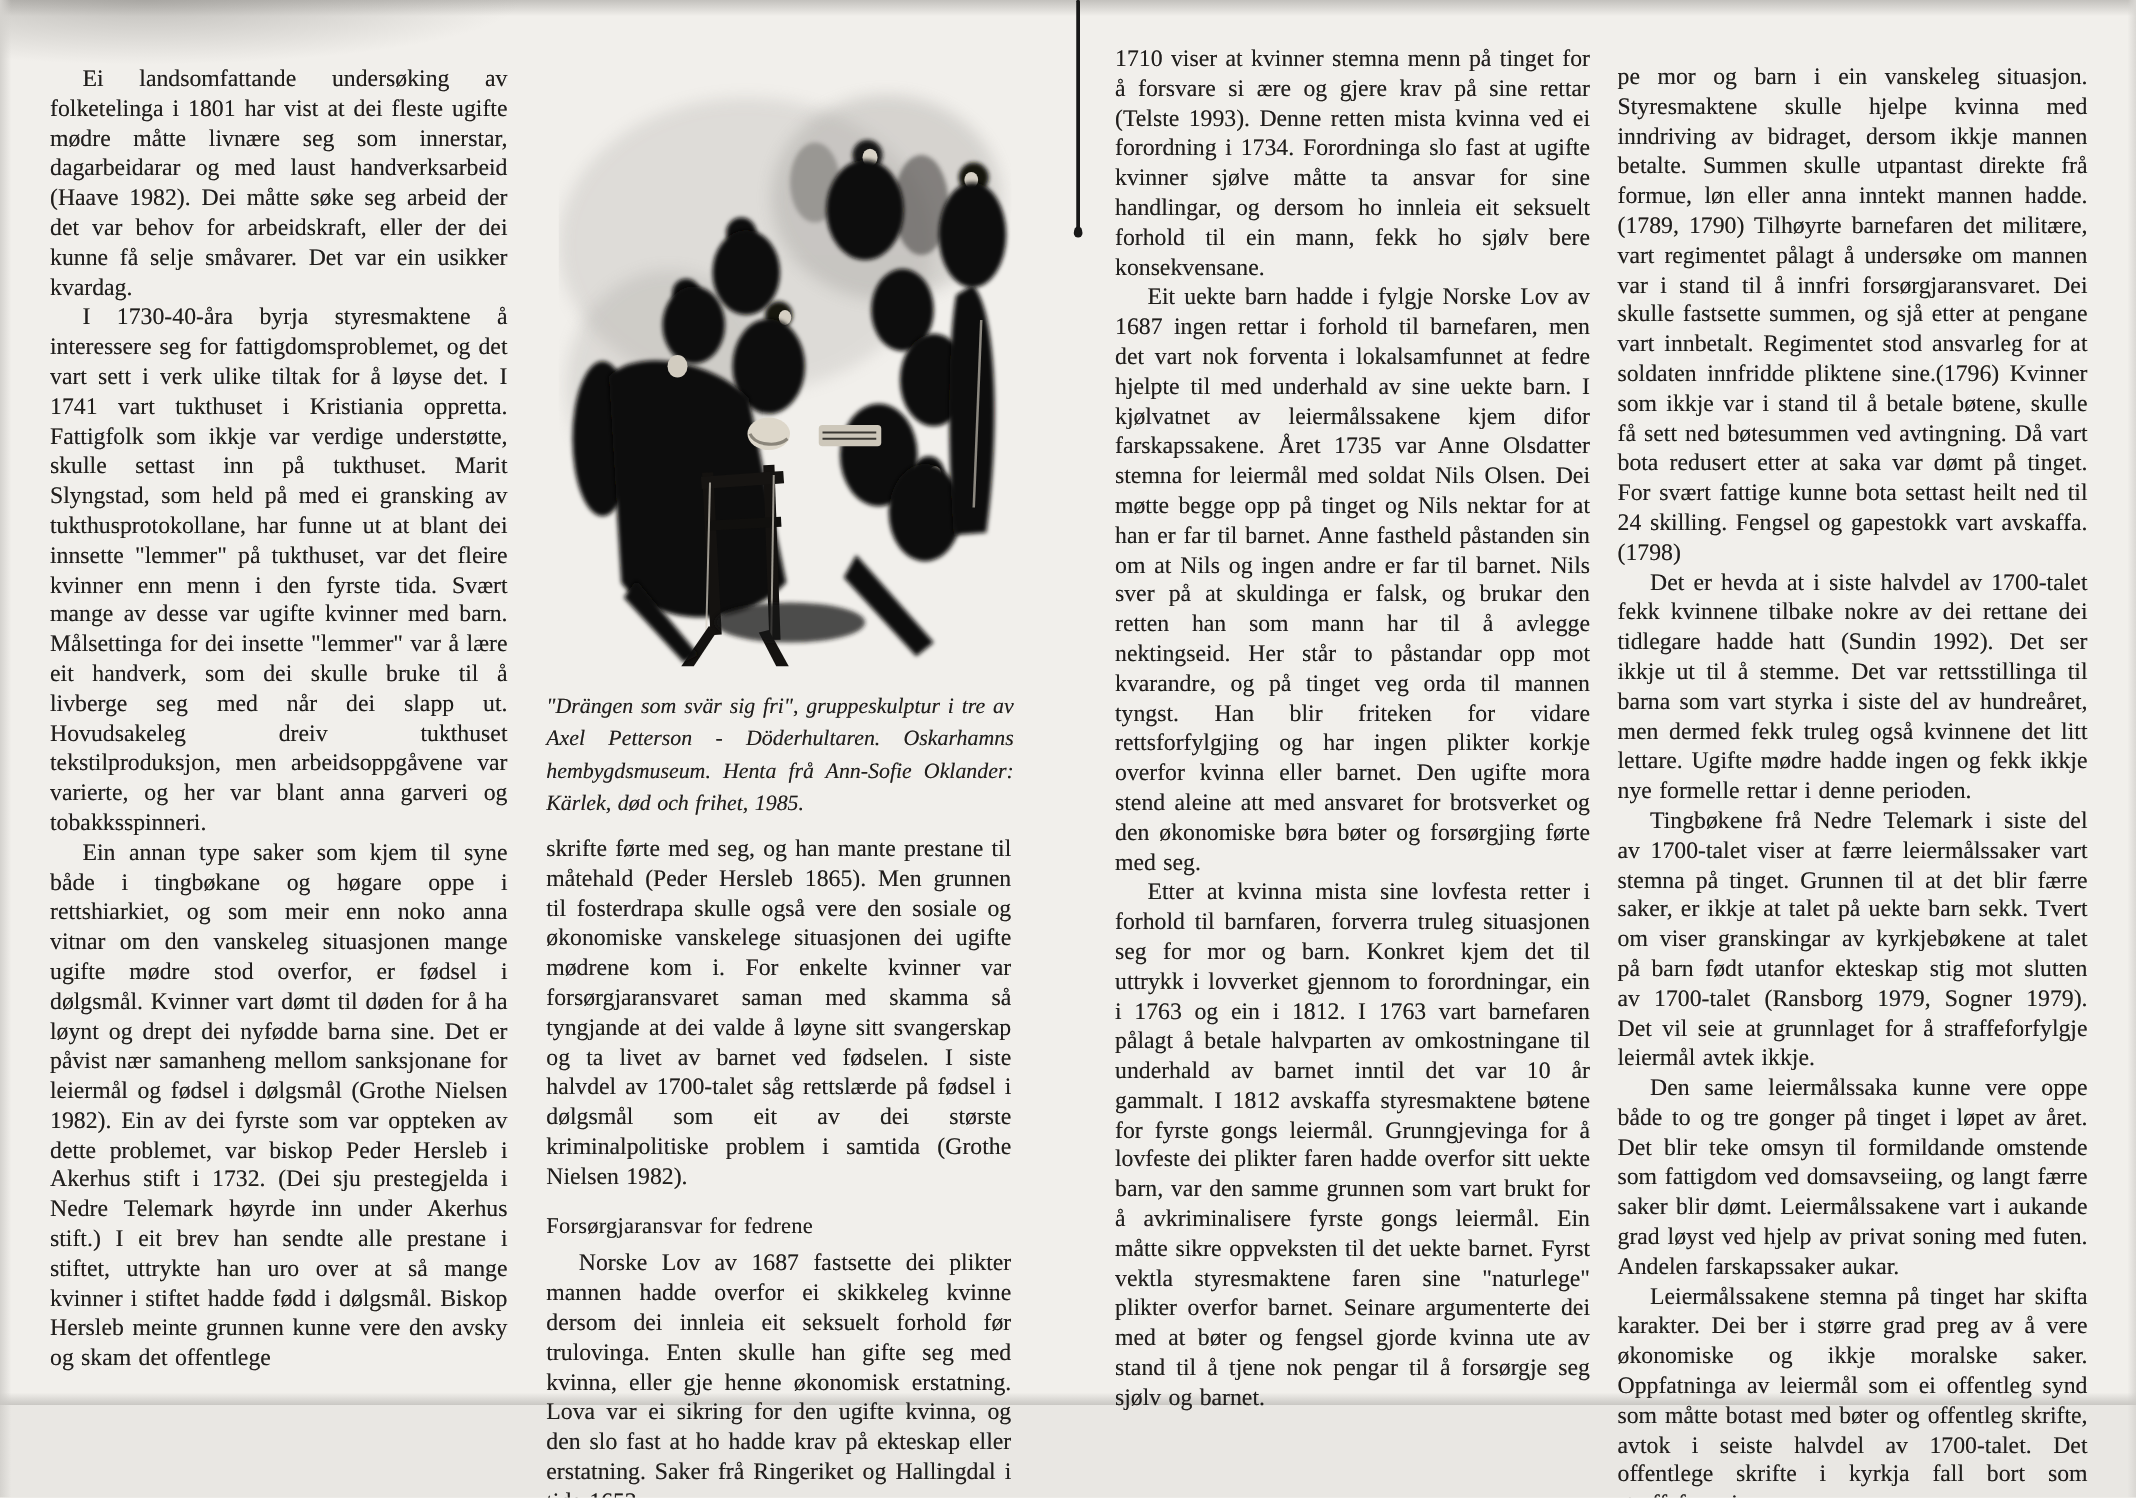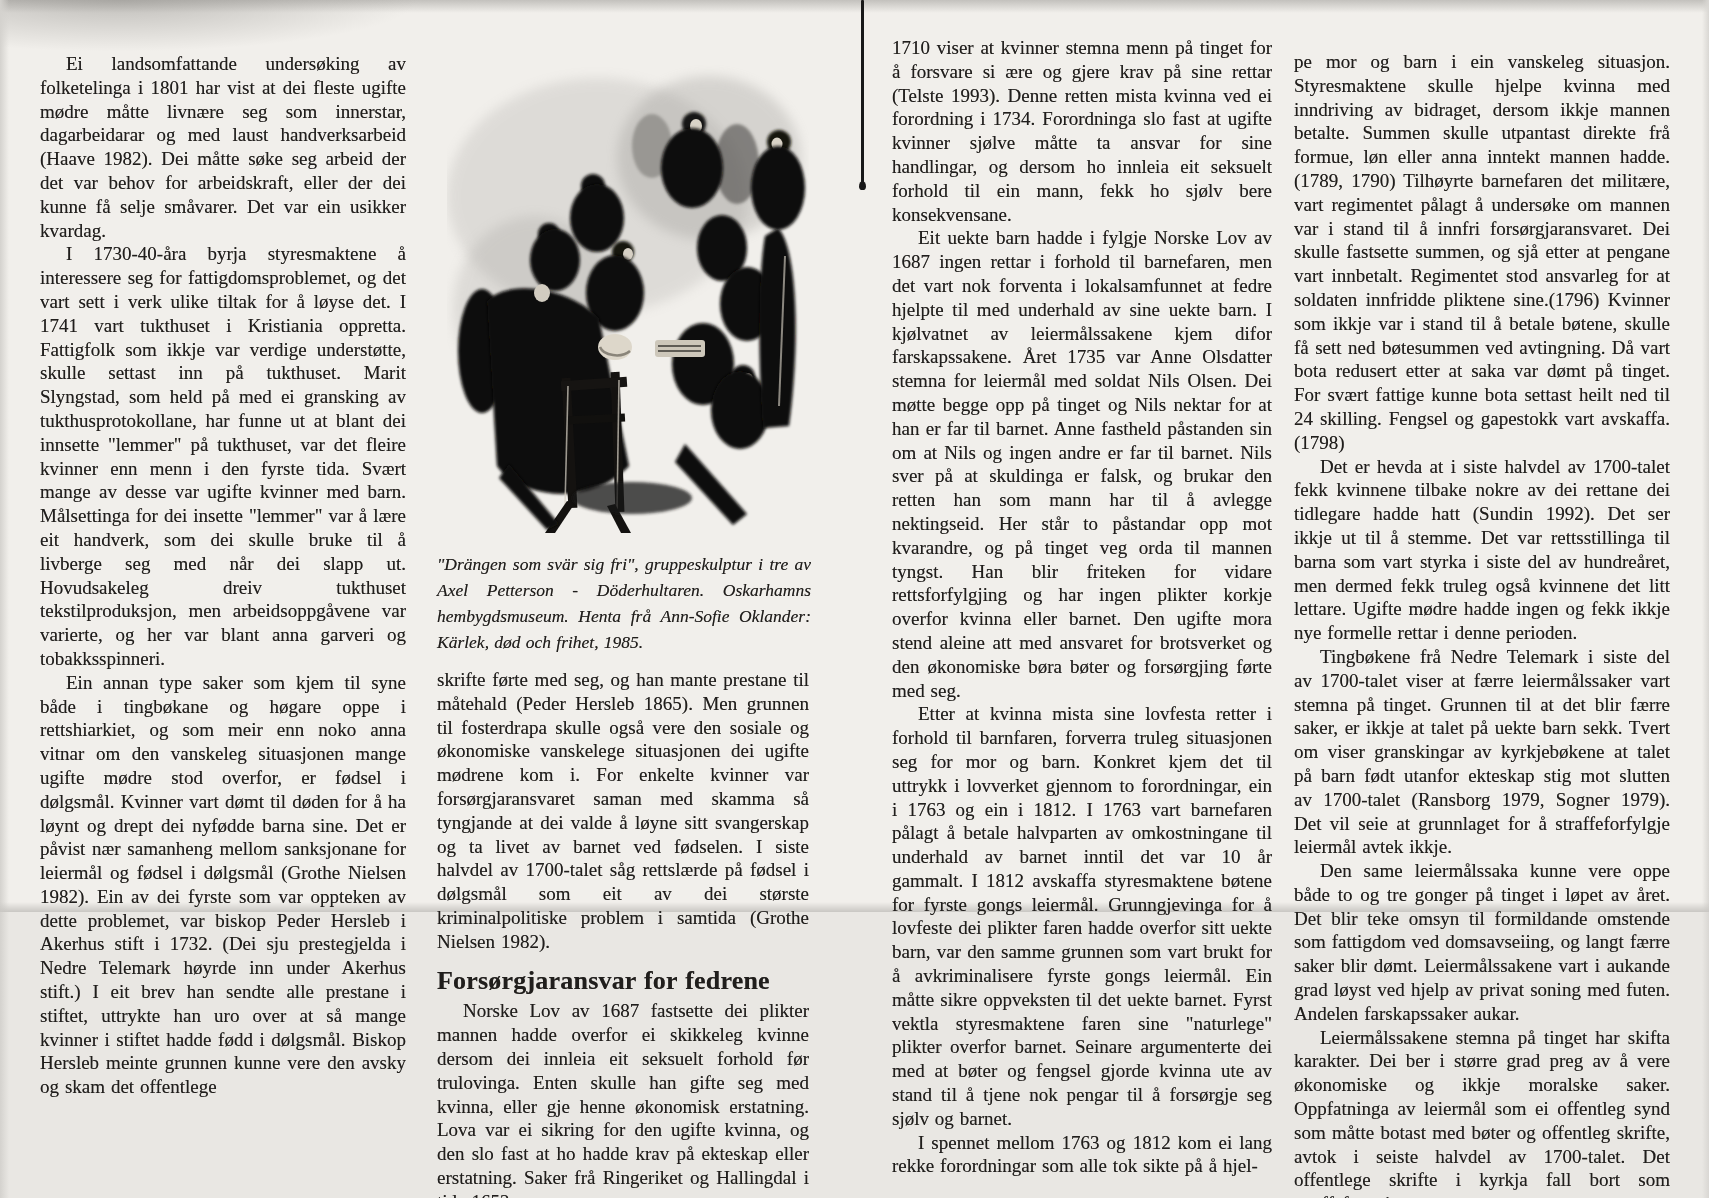--- a/index.html
+++ b/index.html
@@ -1,17 +1,17 @@
 <!DOCTYPE html>
 <html><head>
 <meta charset="utf-8">
 <style>
   html,body{margin:0;padding:0;}
   body{width:1709px;height:1198px;background:#e9e7e3;overflow:hidden;}
-  .page{position:relative;width:1709px;height:912px;background:#f1efeb;}
+  .page{position:relative;width:1709px;height:1124px;background:#f1efeb;}
 
   
   .top-band{position:absolute;left:0;top:0;width:1709px;height:13px;
     background:linear-gradient(to bottom,#c3c1bd,rgba(195,193,189,0));}
   .corner-blotch{position:absolute;left:0;top:0;width:420px;height:52px;
     background:radial-gradient(ellipse at 28% 0%,rgba(142,140,136,.5),rgba(142,140,136,0) 70%);}
   .left-band{position:absolute;left:0;top:0;width:9px;height:1198px;
     background:linear-gradient(to right,#d4d2ce,rgba(212,210,206,0));}
   .right-band{position:absolute;right:0;top:0;width:7px;height:1198px;
     background:linear-gradient(to left,#d9d7d3,rgba(217,215,211,0));}
@@ -26,21 +26,21 @@
   .page-text{font-family:"Liberation Serif",serif;color:#201e1c;text-align:justify;
     text-shadow:0 0 .5px rgba(32,30,28,.55);}
   .col{position:absolute;font-size:19px;line-height:23.8px;word-spacing:.06em;}
   .col p{margin:0;}
   .col p.indent{text-indent:26px;}
   .col1{left:40px;top:52px;width:366px;}
   .col2{left:437px;top:668px;width:372px;}
   .col3{left:892px;top:36px;width:380px;}
   .col4{left:1294px;top:50px;width:376px;}
 
-  .heading{font-size:26px;font-weight:bold;margin:15px 0 7px 0;text-align:left;letter-spacing:.2px;}
+  .heading{font-size:18px;font-weight:normal;margin:15px 0 7px 0;text-align:left;letter-spacing:.2px;}
 
   .photo{position:absolute;left:447px;top:46px;width:362px;height:488px;}
   .photo svg{display:block;width:100%;height:100%;}
 
   .caption{position:absolute;left:437px;top:551px;width:374px;font-style:italic;
     font-size:17.5px;line-height:26px;word-spacing:.05em;}
 </style>
 </head>
 <body>
 
@@ -132,21 +132,20 @@
   <div class="col col2 page-text">
     <p>skrifte førte med seg, og han mante prestane til måtehald (Peder Hersleb 1865). Men grunnen til fosterdrapa skulle også vere den sosiale og økonomiske vanskelege situasjonen dei ugifte mødrene kom i. For enkelte kvinner var forsørgjaransvaret saman med skamma så tyngjande at dei valde å løyne sitt svangerskap og ta livet av barnet ved fødselen. I siste halvdel av 1700-talet såg rettslærde på fødsel i dølgsmål som eit av dei største kriminalpolitiske problem i samtida (Grothe Nielsen 1982).</p>
     <h2 class="heading">Forsørgjaransvar for fedrene</h2>
     <p class="indent">Norske Lov av 1687 fastsette dei plikter mannen hadde overfor ei skikkeleg kvinne dersom dei innleia eit seksuelt forhold før trulovinga. Enten skulle han gifte seg med kvinna, eller gje henne økonomisk erstatning. Lova var ei sikring for den ugifte kvinna, og den slo fast at ho hadde krav på ekteskap eller erstatning. Saker frå Ringeriket og Hallingdal i tida 1652-</p>
   </div>
 
   <div class="col col3 page-text">
     <p>1710 viser at kvinner stemna menn på tinget for å forsvare si ære og gjere krav på sine rettar (Telste 1993). Denne retten mista kvinna ved ei forordning i 1734. Forordninga slo fast at ugifte kvinner sjølve måtte ta ansvar for sine handlingar, og dersom ho innleia eit seksuelt forhold til ein mann, fekk ho sjølv bere konsekvensane.</p>
     <p class="indent">Eit uekte barn hadde i fylgje Norske Lov av 1687 ingen rettar i forhold til barnefaren, men det vart nok forventa i lokalsamfunnet at fedre hjelpte til med underhald av sine uekte barn. I kjølvatnet av leiermålssakene kjem difor farskapssakene. Året 1735 var Anne Olsdatter stemna for leiermål med soldat Nils Olsen. Dei møtte begge opp på tinget og Nils nektar for at han er far til barnet. Anne fastheld påstanden sin om at Nils og ingen andre er far til barnet. Nils sver på at skuldinga er falsk, og brukar den retten han som mann har til å avlegge nektingseid. Her står to påstandar opp mot kvarandre, og på tinget veg orda til mannen tyngst. Han blir friteken for vidare rettsforfylgjing og har ingen plikter korkje overfor kvinna eller barnet. Den ugifte mora stend aleine att med ansvaret for brotsverket og den økonomiske børa bøter og forsørgjing førte med seg.</p>
     <p class="indent">Etter at kvinna mista sine lovfesta retter i forhold til barnfaren, forverra truleg situasjonen seg for mor og barn. Konkret kjem det til uttrykk i lovverket gjennom to forordningar, ein i 1763 og ein i 1812. I 1763 vart barnefaren pålagt å betale halvparten av omkostningane til underhald av barnet inntil det var 10 år gammalt. I 1812 avskaffa styresmaktene bøtene for fyrste gongs leiermål. Grunngjevinga for å lovfeste dei plikter faren hadde overfor sitt uekte barn, var den samme grunnen som vart brukt for å avkriminalisere fyrste gongs leiermål. Ein måtte sikre oppveksten til det uekte barnet. Fyrst vektla styresmaktene faren sine "naturlege" plikter overfor barnet. Seinare argumenterte dei med at bøter og fengsel gjorde kvinna ute av stand til å tjene nok pengar til å forsørgje seg sjølv og barnet.</p>
-    <p class="indent">I spennet mellom 1763 og 1812 kom ei lang rekke forordningar som alle tok sikte på å hjel-</p>
   </div>
 
   <div class="col col4 page-text">
     <p>pe mor og barn i ein vanskeleg situasjon. Styresmaktene skulle hjelpe kvinna med inndriving av bidraget, dersom ikkje mannen betalte. Summen skulle utpantast direkte frå formue, løn eller anna inntekt mannen hadde.(1789, 1790) Tilhøyrte barnefaren det militære, vart regimentet pålagt å undersøke om mannen var i stand til å innfri forsørgjaransvaret. Dei skulle fastsette summen, og sjå etter at pengane vart innbetalt. Regimentet stod ansvarleg for at soldaten innfridde pliktene sine.(1796) Kvinner som ikkje var i stand til å betale bøtene, skulle få sett ned bøtesummen ved avtingning. Då vart bota redusert etter at saka var dømt på tinget. For svært fattige kunne bota settast heilt ned til 24 skilling. Fengsel og gapestokk vart avskaffa.(1798)</p>
     <p class="indent">Det er hevda at i siste halvdel av 1700-talet fekk kvinnene tilbake nokre av dei rettane dei tidlegare hadde hatt (Sundin 1992). Det ser ikkje ut til å stemme. Det var rettsstillinga til barna som vart styrka i siste del av hundreåret, men dermed fekk truleg også kvinnene det litt lettare. Ugifte mødre hadde ingen og fekk ikkje nye formelle rettar i denne perioden.</p>
     <p class="indent">Tingbøkene frå Nedre Telemark i siste del av 1700-talet viser at færre leiermålssaker vart stemna på tinget. Grunnen til at det blir færre saker, er ikkje at talet på uekte barn sekk. Tvert om viser granskingar av kyrkjebøkene at talet på barn født utanfor ekteskap stig mot slutten av 1700-talet (Ransborg 1979, Sogner 1979). Det vil seie at grunnlaget for å straffeforfylgje leiermål avtek ikkje.</p>
     <p class="indent">Den same leiermålssaka kunne vere oppe både to og tre gonger på tinget i løpet av året. Det blir teke omsyn til formildande omstende som fattigdom ved domsavseiing, og langt færre saker blir dømt. Leiermålssakene vart i aukande grad løyst ved hjelp av privat soning med futen. Andelen farskapssaker aukar.</p>
     <p class="indent">Leiermålssakene stemna på tinget har skifta karakter. Dei ber i større grad preg av å vere økonomiske og ikkje moralske saker. Oppfatninga av leiermål som ei offentleg synd som måtte botast med bøter og offentleg skrifte, avtok i seiste halvdel av 1700-talet. Det offentlege skrifte i kyrkja fall bort som straffeform i</p>
   </div>
 

